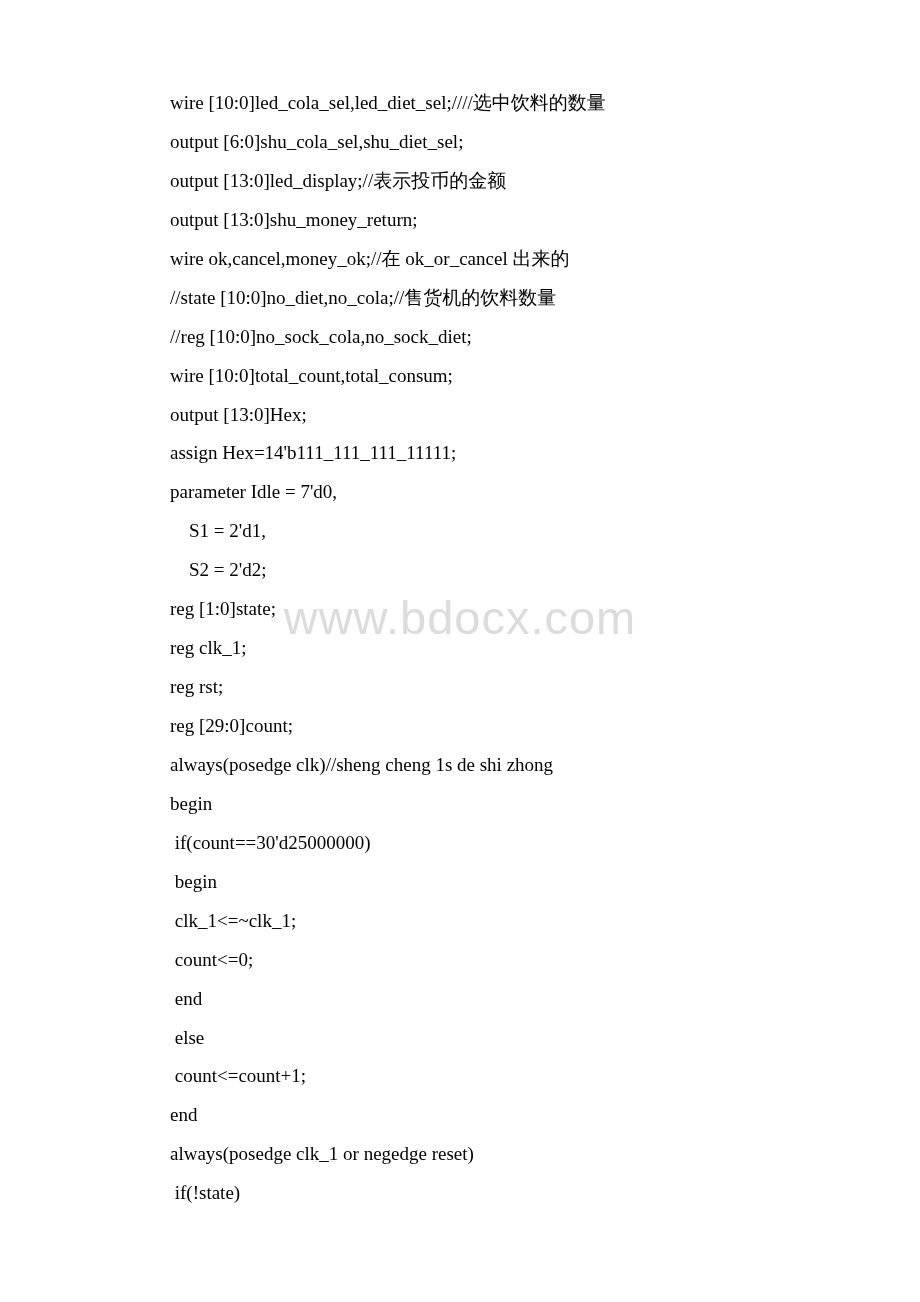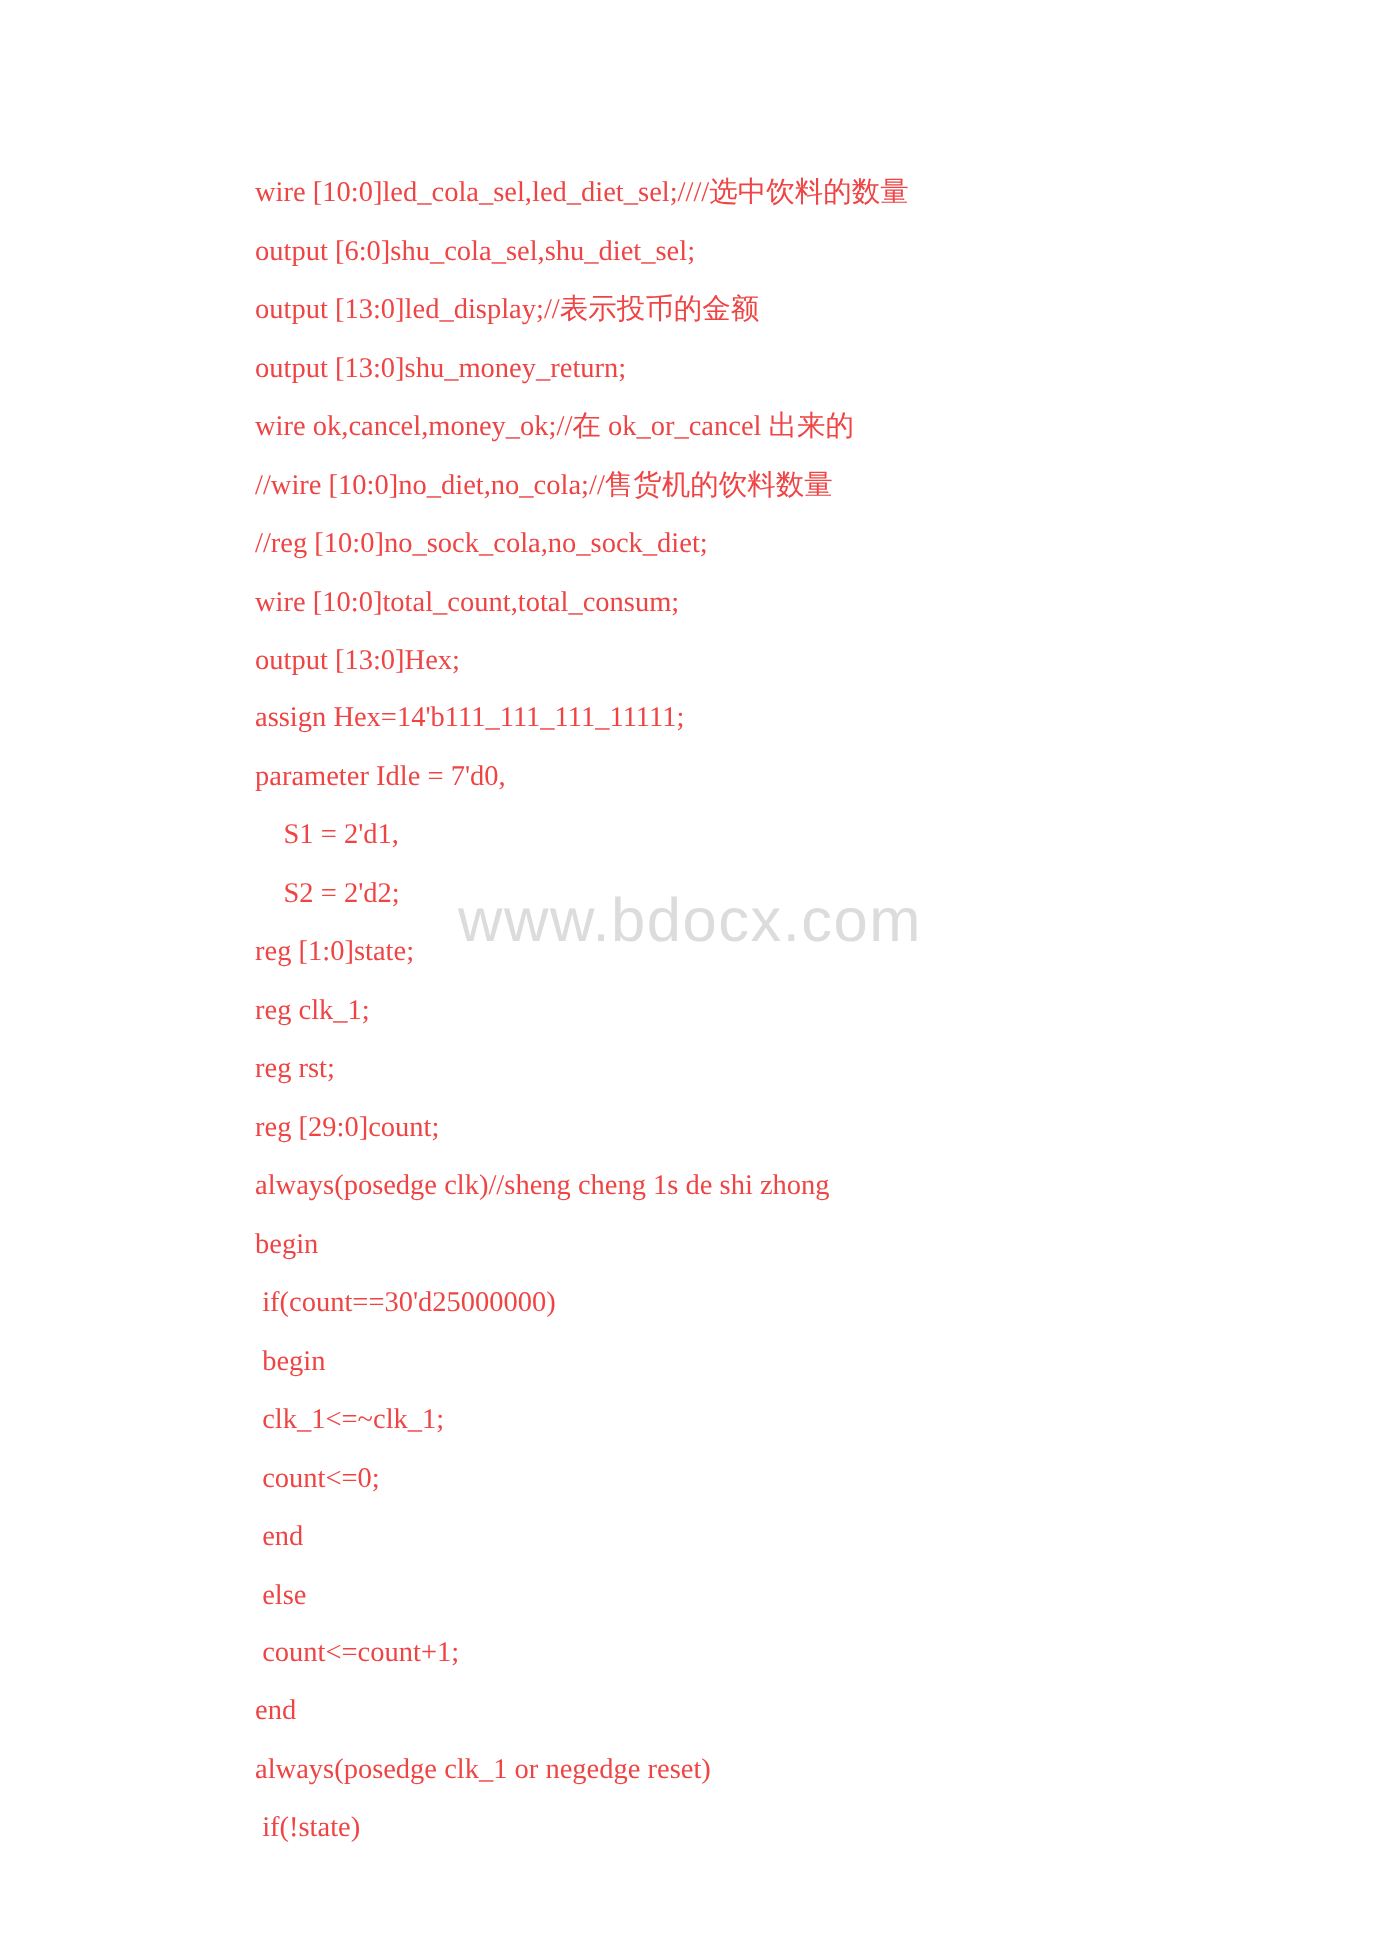--- a/index.html
+++ b/index.html
@@ -6,59 +6,59 @@
     margin: 0;
     padding: 0;
     background: #ffffff;
     font-family: "Times New Roman", serif;
     width: 920px;
     height: 1302px;
     position: relative;
     overflow: hidden;
   }
   .content {
-    padding: 110px 170px 0 170px;
+    padding: 84px 170px 0 170px;
     font-size: 19px;
     line-height: 2.05;
-    color: #ef4444;
+    color: #000000;
     position: relative;
     z-index: 2;
   }
   .code-line {
     white-space: pre;
     font-family: "Times New Roman", serif;
   }
   .watermark {
     position: absolute;
     top: 590px;
     left: 0;
     width: 100%;
     text-align: center;
-    font-size: 41px;
+    font-size: 47px;
     color: #dcdcdc;
     font-family: Arial, Helvetica, sans-serif;
     letter-spacing: 1px;
     z-index: 1;
     user-select: none;
     pointer-events: none;
     font-weight: normal;
   }
 </style>
 </head>
 <body>
 
 <div class="watermark">www.bdocx.com</div>
 
 <div class="content">
   <div class="code-line">wire [10:0]led_cola_sel,led_diet_sel;////选中饮料的数量</div>
   <div class="code-line">output [6:0]shu_cola_sel,shu_diet_sel;</div>
   <div class="code-line">output [13:0]led_display;//表示投币的金额</div>
   <div class="code-line">output [13:0]shu_money_return;</div>
   <div class="code-line">wire ok,cancel,money_ok;//在 ok_or_cancel 出来的</div>
-  <div class="code-line">//wire [10:0]no_diet,no_cola;//售货机的饮料数量</div>
+  <div class="code-line">//state [10:0]no_diet,no_cola;//售货机的饮料数量</div>
   <div class="code-line">//reg [10:0]no_sock_cola,no_sock_diet;</div>
   <div class="code-line">wire [10:0]total_count,total_consum;</div>
   <div class="code-line">output [13:0]Hex;</div>
   <div class="code-line">assign Hex=14'b111_111_111_11111;</div>
   <div class="code-line">parameter Idle = 7'd0,</div>
   <div class="code-line">    S1 = 2'd1,</div>
   <div class="code-line">    S2 = 2'd2;</div>
   <div class="code-line">reg [1:0]state;</div>
   <div class="code-line">reg clk_1;</div>
   <div class="code-line">reg rst;</div>

